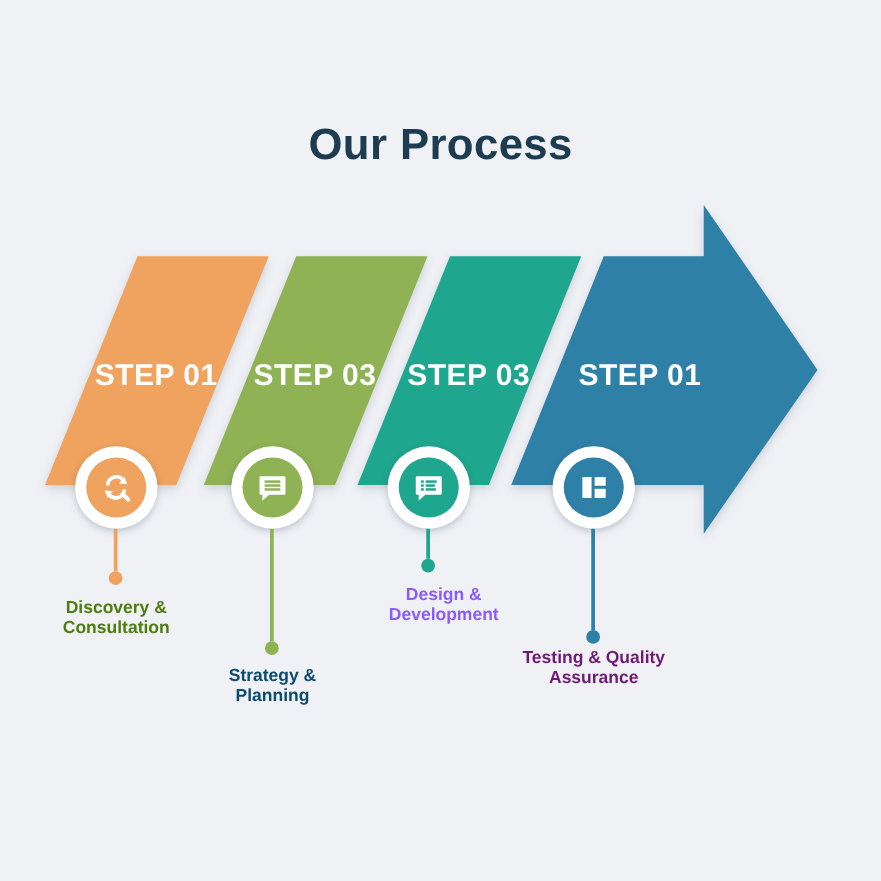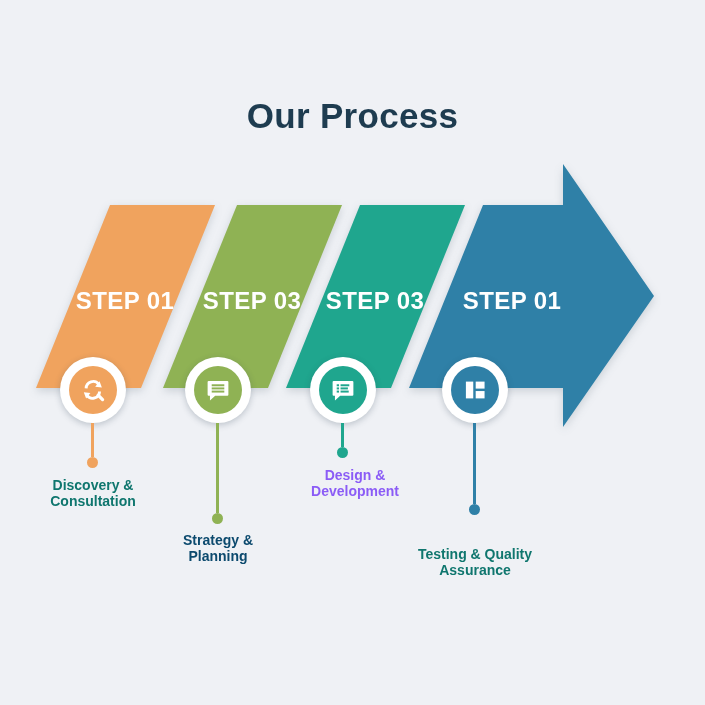--- a/index.html
+++ b/index.html
@@ -153,22 +153,22 @@
 
   <div class="stem" style="left: 216px; top: 423px; height: 90px; background: rgb(143, 178, 84);"></div>
   <div class="dot" style="left: 212px; top: 513px; background: rgb(143, 178, 84);"></div>
 
   <div class="stem" style="left: 341px; top: 423px; height: 24px; background: rgb(31, 166, 142);"></div>
   <div class="dot" style="left: 337px; top: 447px; background: rgb(31, 166, 142);"></div>
 
   <div class="stem" style="left: 473px; top: 423px; height: 81px; background: rgb(47, 128, 167);"></div>
   <div class="dot" style="left: 469px; top: 504px; background: rgb(47, 128, 167);"></div>
 
-  <div class="caption" style="left: 8px; top: 478px; color: #0f766e;">Discovery &amp;
+  <div class="caption" style="left: 8px; top: 478px; color: #4d7c0f;">Discovery &amp;
 Consultation</div>
   <div class="caption" style="left: 133px; top: 533px; color: #0c4a6e;">Strategy &amp;
 Planning</div>
   <div class="caption" style="left: 270px; top: 468px; color: #8b5cf6;">Design &amp;
 Development</div>
-  <div class="caption" style="left: 390px; top: 547px; color: #0f766e;">Testing &amp; Quality
+  <div class="caption" style="left: 390px; top: 518px; color: #701a75;">Testing &amp; Quality
 Assurance</div>
 
 </div>
 
 </body></html>

